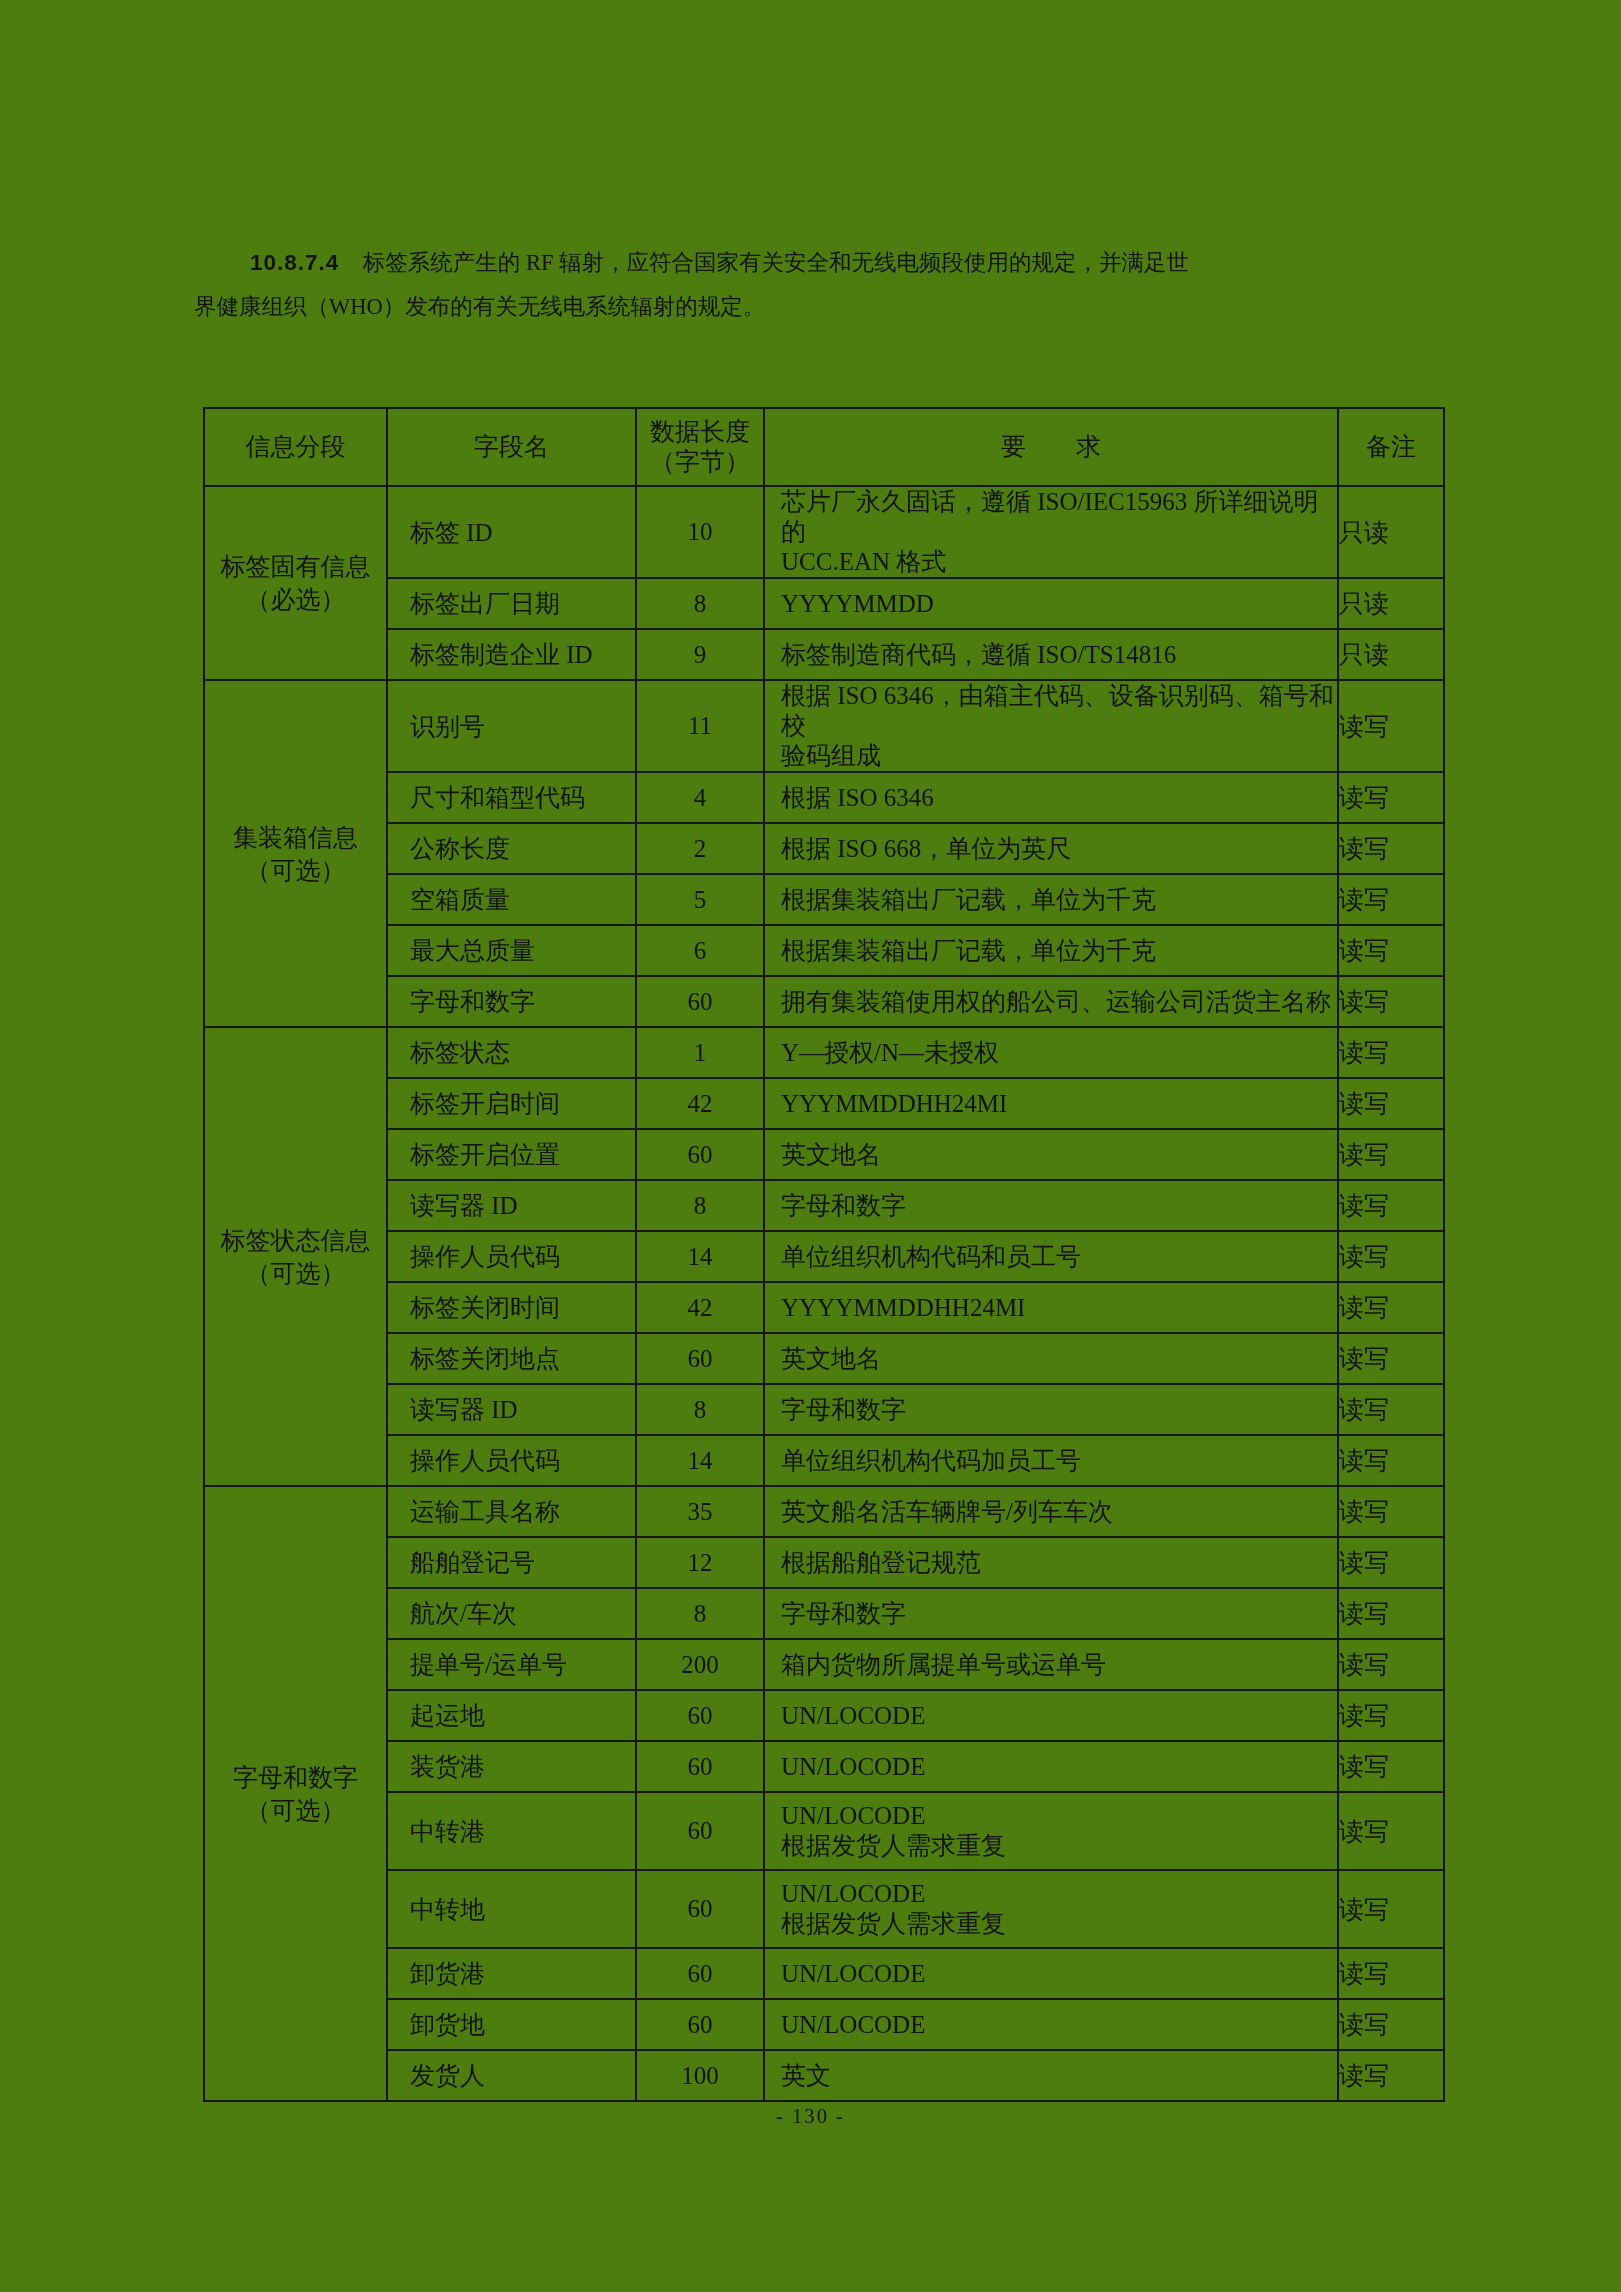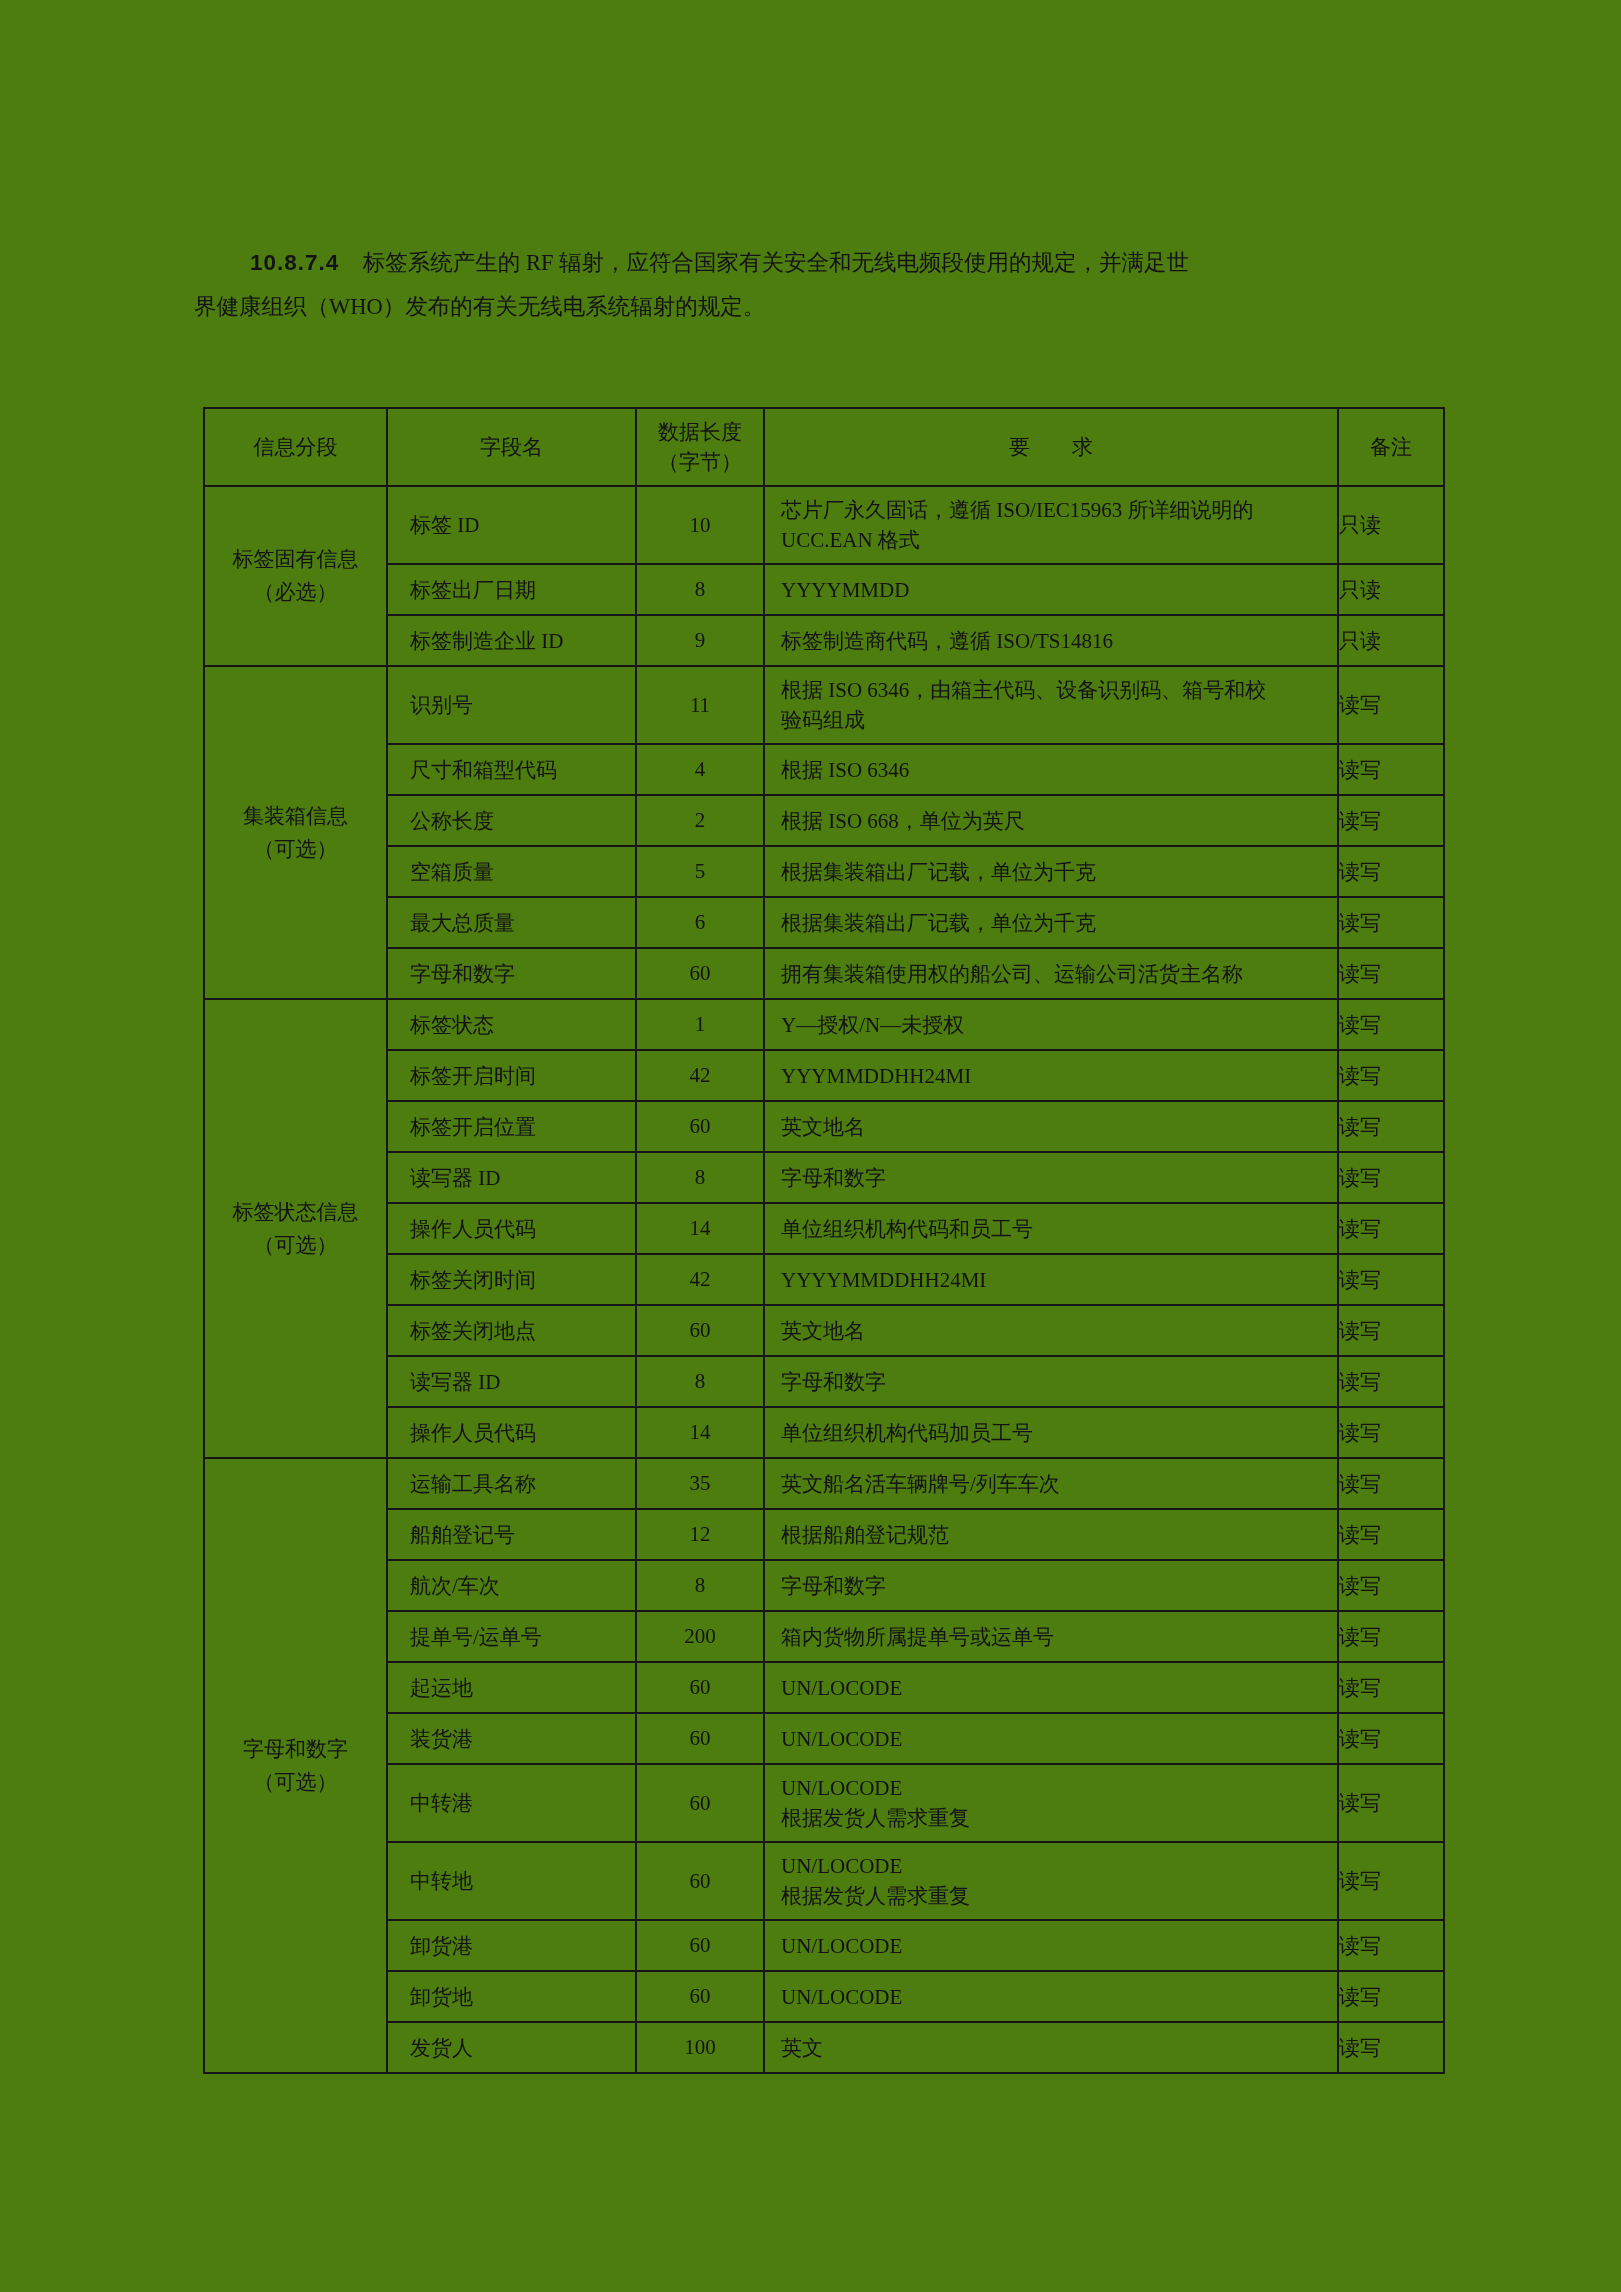--- a/index.html
+++ b/index.html
@@ -47,21 +47,21 @@
     transform: translateX(-54px);
   }
   .tableno { position: absolute; right: 33px; top: 0; }
   table.data {
     position: absolute;
     left: 203px;
     top: 407px;
     width: 1241px;
     border-collapse: collapse;
     table-layout: fixed;
-    font-size: 21px;
+    font-size: 25px;
   }
   table.data, table.data tr, table.data td, table.data th { color: #131313; }
   table.data { border: 2.9px solid #161616; }
   table.data td, table.data th {
     border: 2px solid #161616;
     vertical-align: middle;
     overflow: hidden;
   }
   thead tr { height: 78px; }
   thead th {
@@ -299,15 +299,16 @@
         </tr>
         <tr class="">
           <td class="field">发货人</td>
           <td class="len">100</td>
           <td class="req">英文</td>
           <td class="note">读写</td>
         </tr>
       </tbody>
   </table>
 
+  <div class="footer">- 130 -</div>
 
 </div>
 
 
 </body></html>

